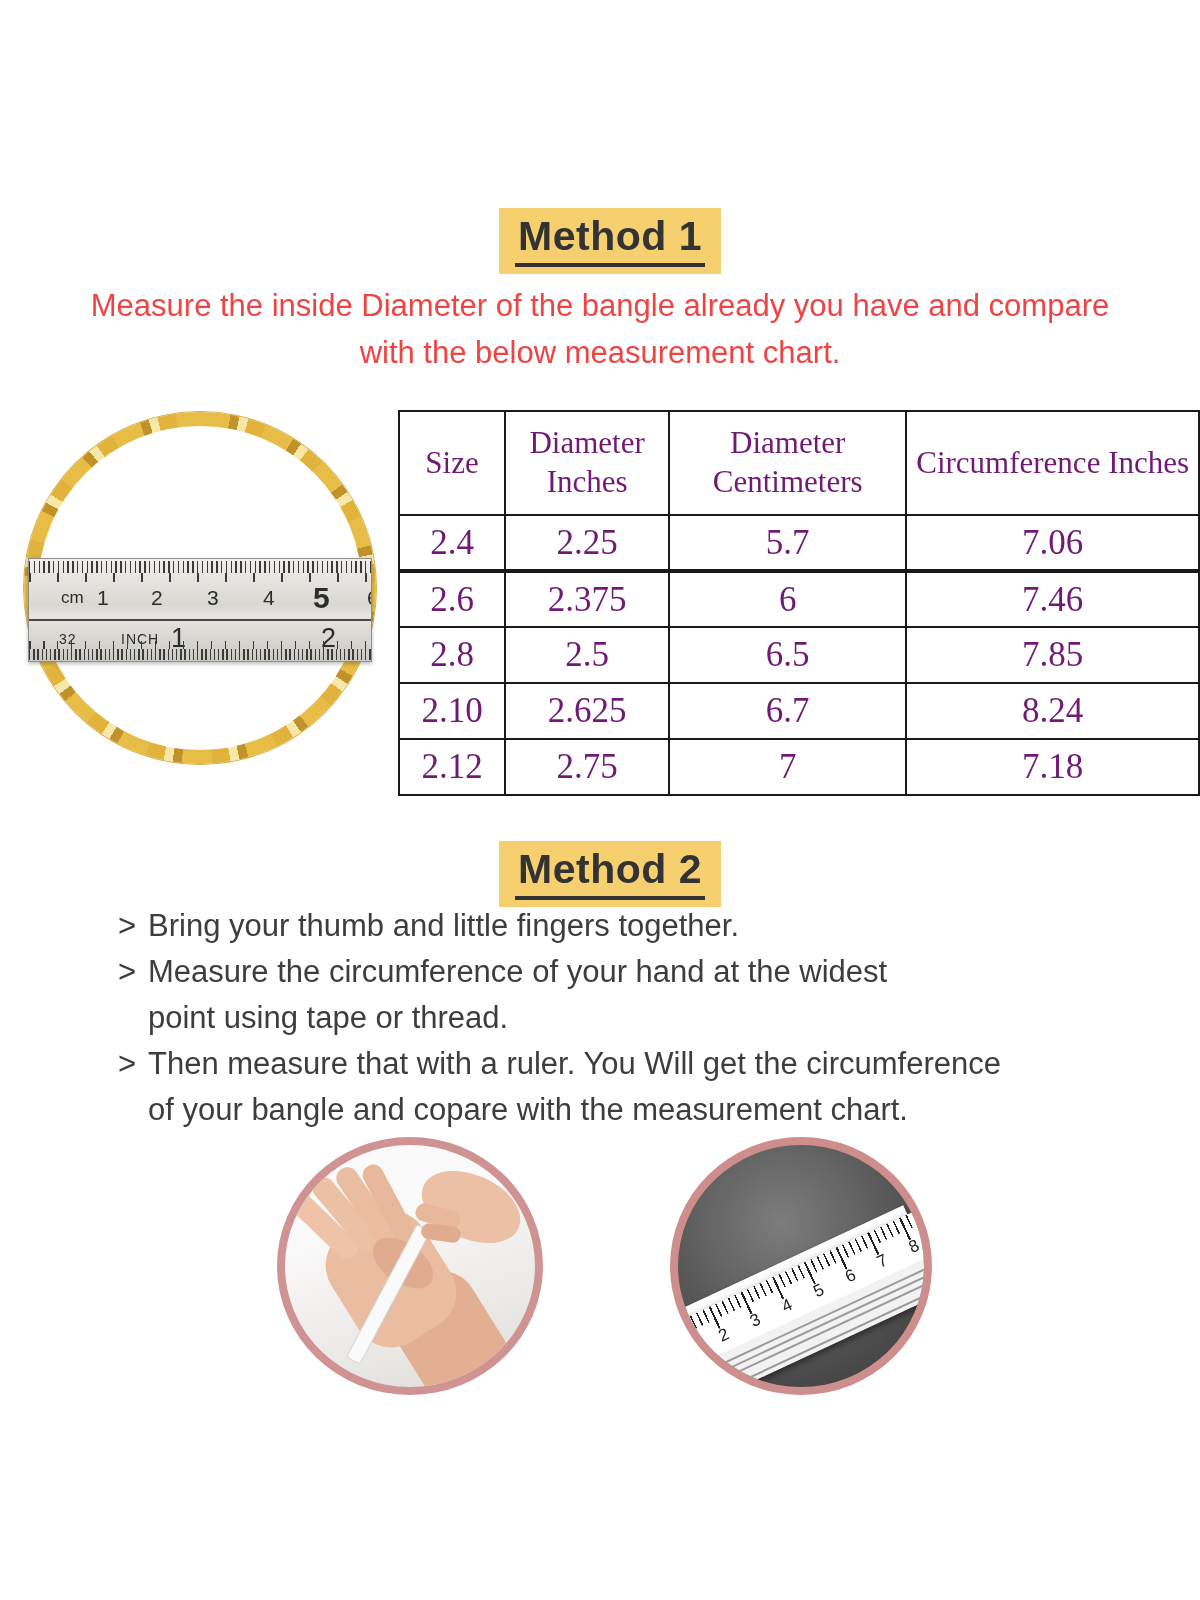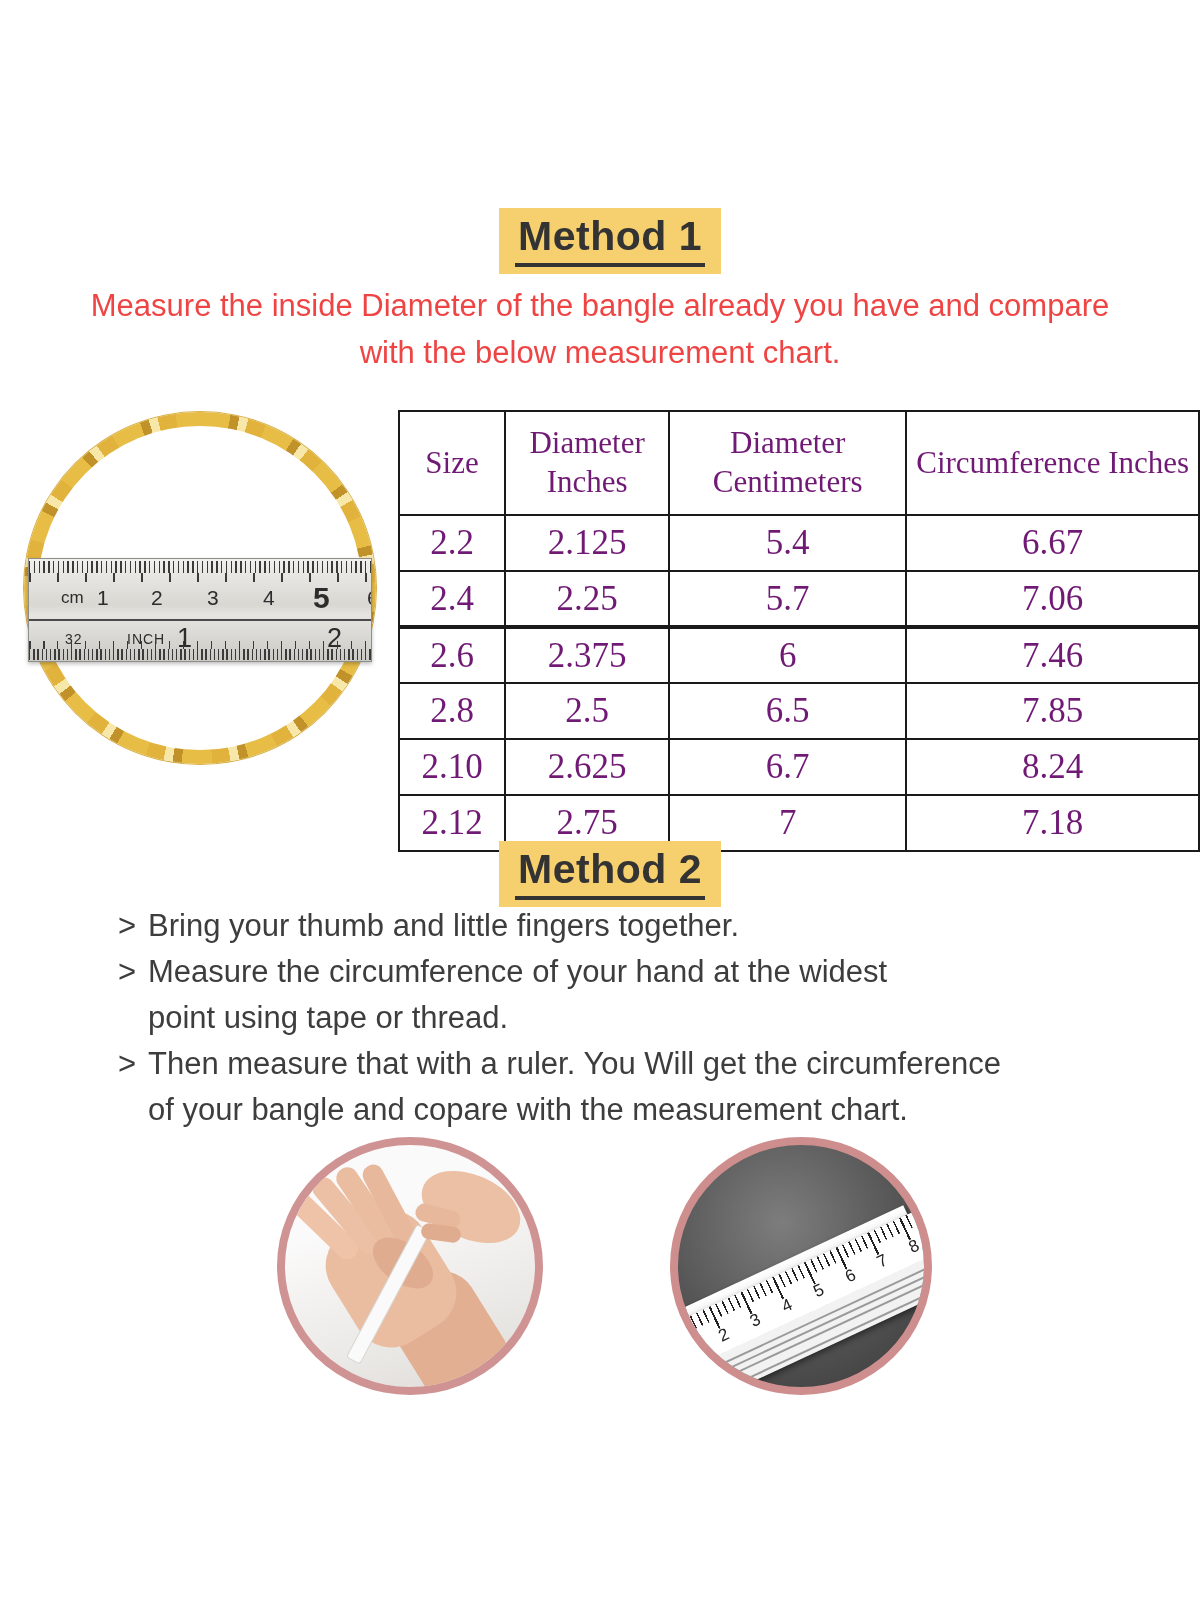--- a/index.html
+++ b/index.html
@@ -85,21 +85,21 @@
   .cm-unit   { left: 32px;  top: 7px; font-size: 17px !important; }
   .cm-1 { left: 68px;  top: 5px; }
   .cm-2 { left: 122px; top: 5px; }
   .cm-3 { left: 178px; top: 5px; }
   .cm-4 { left: 234px; top: 5px; }
   .cm-5 { left: 284px; top: 0px; font-size: 30px !important; font-weight: bold; }
   .cm-6 { left: 338px; top: 5px; }
   .ruler .divider {
     position: absolute; top: 60px; left: 0; right: 0; height: 2px; background: #4b4b4b;
   }
-  .inch-row { position: absolute; top: 64px; left: 6px; right: 0; height: 26px; }
+  .inch-row { position: absolute; top: 64px; left: 0; right: 0; height: 26px; }
   .inch-row span { position: absolute; color: #2c2c2c; }
   .inch-32   { left: 30px;  top: 8px; font-size: 14px; letter-spacing: 1px; }
   .inch-unit { left: 92px;  top: 8px; font-size: 14px; letter-spacing: 1px; }
   .inch-1 { left: 142px; top: 0px; font-size: 27px; }
   .inch-2 { left: 292px; top: 0px; font-size: 27px; }
   .ruler .mid-ticks-bottom {
     position: absolute; bottom: 12px; left: 0; right: 0; height: 8px;
     background: repeating-linear-gradient(90deg, #3a3a3a 0 1.5px, transparent 1.5px 14px);
   }
   .ruler .fine-ticks-bottom {
@@ -238,26 +238,20 @@
   <table class="size-table">
     <thead>
       <tr>
         <th class="col-size">Size</th>
         <th class="col-di">Diameter Inches</th>
         <th class="col-dc">Diameter Centimeters</th>
         <th class="col-ci">Circumference Inches</th>
       </tr>
     </thead>
     <tbody>
-      <tr>
-        <td>2.2</td>
-        <td>2.125</td>
-        <td>5.4</td>
-        <td>6.67</td>
-      </tr>
       <tr class="thick-after">
         <td>2.4</td>
         <td>2.25</td>
         <td>5.7</td>
         <td>7.06</td>
       </tr>
       <tr>
         <td>2.6</td>
         <td>2.375</td>
         <td>6</td>

